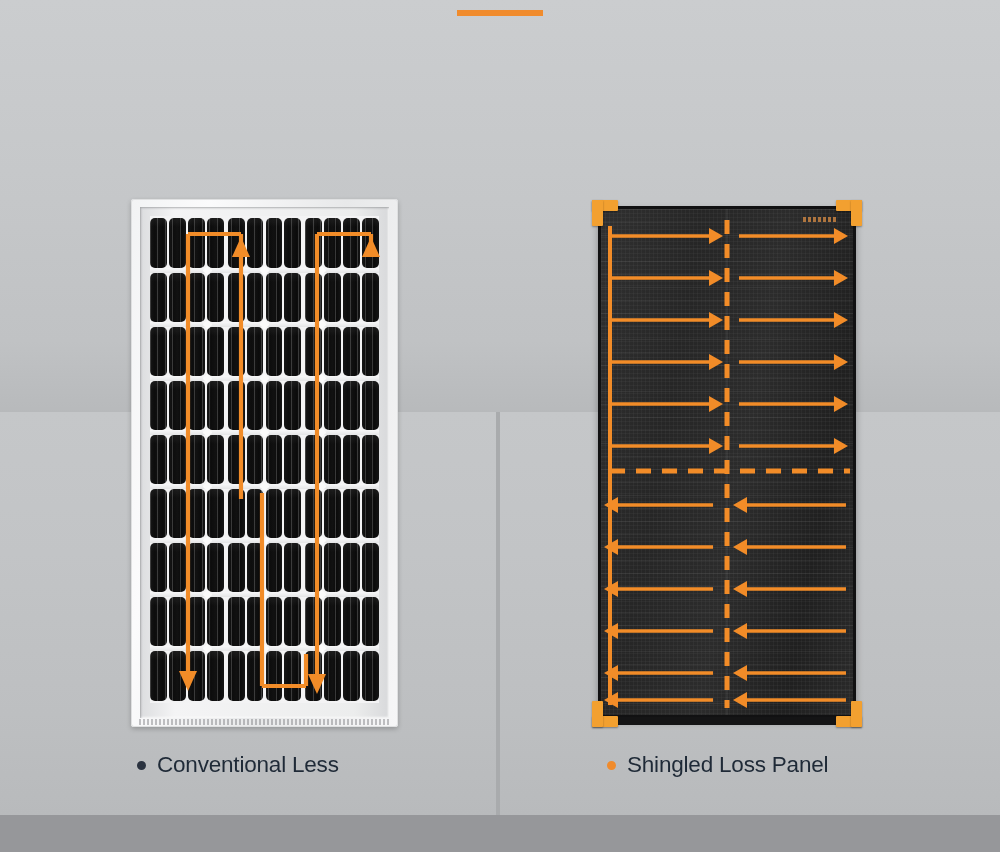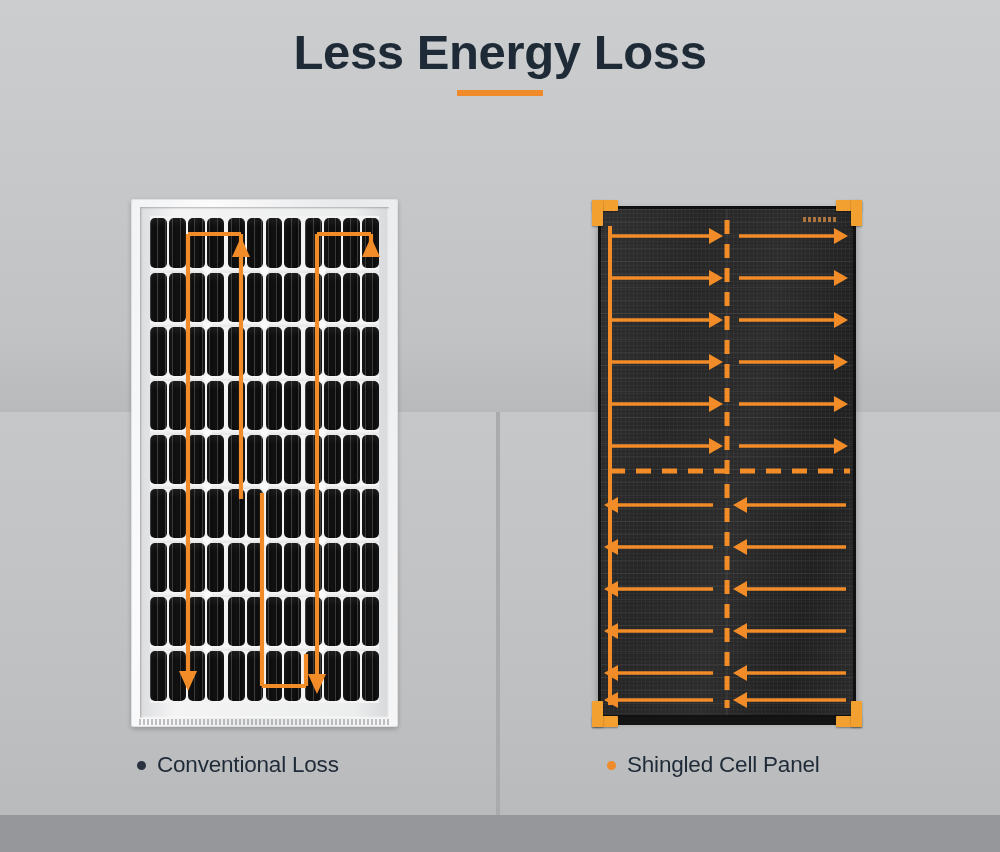--- a/index.html
+++ b/index.html
@@ -188,21 +188,20 @@
 </style>
 </head>
 <body>
 
 <div id="bg-base"></div>
 <div id="bg-lower-band"></div>
 <div id="bg-divider"></div>
 <div id="bg-bottom-strip"></div>
 
 <div id="header">
-  <div id="page-title">Less Energy Loss</div>
   <div id="title-rule"></div>
 </div>
 
 <div id="conventional-panel-wrap">
   <div id="conv-frame"></div>
   <div id="conv-inner-bevel"></div>
 
   <div id="conv-laminate">
 
   <div class="conv-cell-row" style="top: 2.4px; height: 49.3111px;">
@@ -482,18 +481,18 @@
         <line x1="121" x2="22" y1="500" y2="500"></line>
         <polygon points="12,500 26,492 26,508" fill="#f28c28" stroke="none"></polygon>
         <line x1="254" x2="151" y1="500" y2="500"></line>
         <polygon points="141,500 155,492 155,508" fill="#f28c28" stroke="none"></polygon>
       </g>
   </svg>
 </div>
 
 <div class="caption" id="caption-conventional">
   <span class="caption-bullet" id="bullet-conventional"></span>
-  <span>Conventional Loss</span>
+  <span>Conventional Less</span>
 </div>
 <div class="caption" id="caption-shingled">
   <span class="caption-bullet" id="bullet-shingled"></span>
-  <span>Shingled Cell Panel</span>
+  <span>Shingled Loss Panel</span>
 </div>
 
 </body></html>

